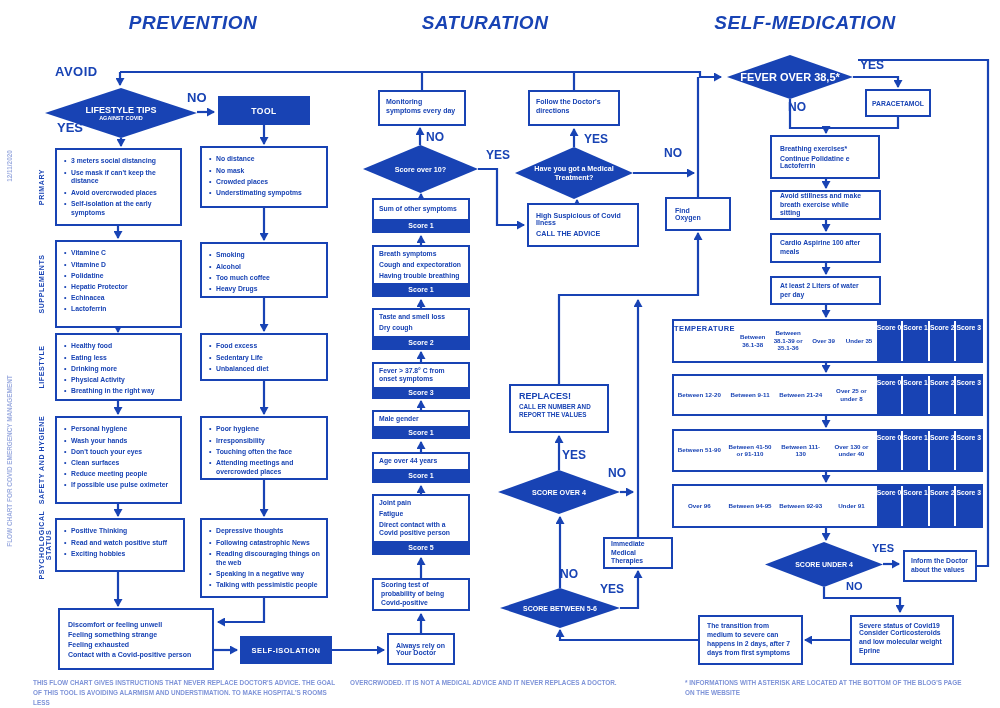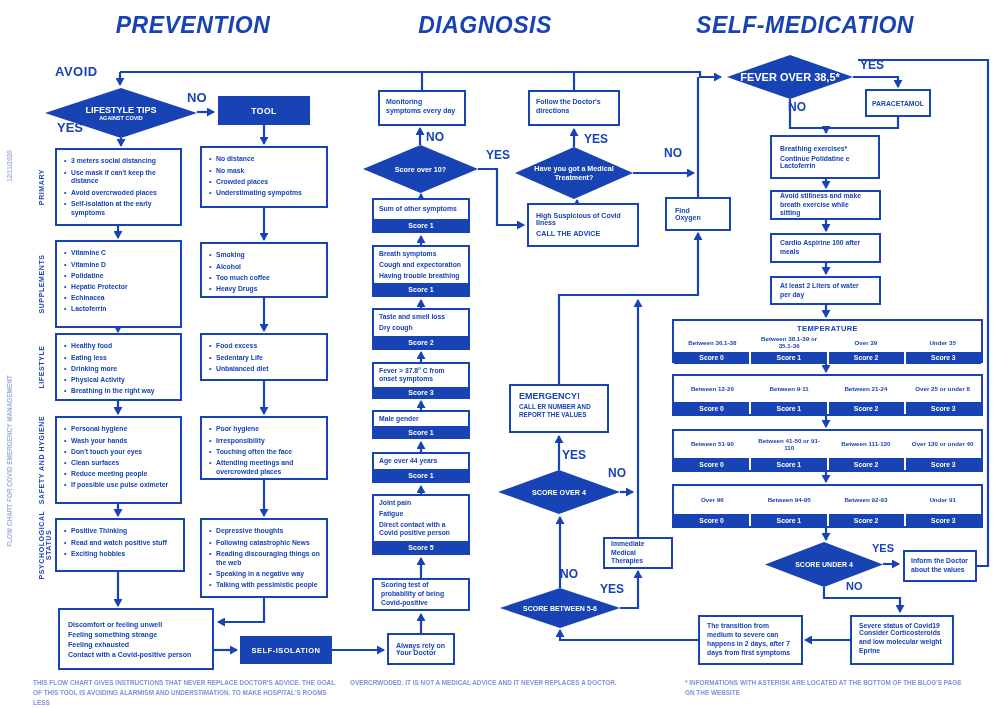--- a/index.html
+++ b/index.html
@@ -4,30 +4,30 @@
 <style>
   :root{ --blue:#1843b4; --light:#7e93d8; }
   html,body{margin:0;padding:0;}
   body{width:1000px;height:708px;position:relative;background:#ffffff;
        font-family:"Liberation Sans", sans-serif;color:var(--blue);overflow:hidden;}
   .abs{position:absolute;box-sizing:border-box;z-index:2;}
   .box{border:2px solid var(--blue);background:#fff;color:var(--blue);}
   .fill{background:var(--blue);color:#fff;border:none;}
   .diamond{clip-path:polygon(50% 0,100% 50%,50% 100%,0 50%);display:flex;flex-direction:column;
            align-items:center;justify-content:center;text-align:center;background:var(--blue);color:#fff;}
-  .hdr{font-style:italic;font-weight:800;font-size:23px;letter-spacing:.5px;text-align:center;}
+  .hdr{font-style:italic;font-weight:800;font-size:19px;letter-spacing:.5px;text-align:center;}
   .lbl{font-weight:800;color:var(--blue);}
   ul.bl{margin:0;padding:5px 4px 4px 7px;list-style:none;}
   ul.bl li{font-size:6.8px;line-height:1.3;margin:2.4px 0;padding-left:7px;position:relative;font-weight:700;}
   ul.bl li::before{content:"•";position:absolute;left:0;top:-1px;font-size:7px;}
   .sbox{display:flex;flex-direction:column;padding:0;}
   .sbody{flex:1;padding:3px 5px;font-size:6.8px;font-weight:700;display:flex;flex-direction:column;
          justify-content:center;gap:2.5px;line-height:1.25;}
   .sscore{background:var(--blue);color:#fff;font-size:7px;font-weight:800;text-align:center;padding:2.5px 0;}
-  .vt{display:flex;flex-direction:column;}
+  .vt{display:flex;flex-direction:row;}
   .vt-title{text-align:center;font-weight:800;font-size:7.5px;letter-spacing:.4px;padding:3px 0 1px;}
   .vt-ranges{display:flex;flex:1;}
   .vt-cell{flex:1;text-align:center;font-size:6.2px;font-weight:700;padding:1px 3px 2px;
            display:flex;align-items:center;justify-content:center;line-height:1.2;}
   .vt-scores{display:flex;gap:2px;background:#fff;}
   .vt-score{flex:1;background:var(--blue);color:#fff;text-align:center;font-size:6.8px;font-weight:800;padding:2.5px 0;}
   .rot{transform:rotate(-90deg);transform-origin:center;text-align:center;}
   .seclabel{font-size:7px;font-weight:800;letter-spacing:.6px;color:var(--blue);}
   .foot{color:var(--light);font-size:6.4px;line-height:1.55;font-weight:600;}
   .sidetxt{color:#9dade0;font-size:6.4px;font-weight:600;}
@@ -98,21 +98,21 @@
     <path d="M826 472 V482" marker-end="url(#ah)"></path>
     <path d="M826 528 V540" marker-end="url(#ah)"></path>
     <path d="M883 564 H899" marker-end="url(#ah)"></path>
     <path d="M977 566 H988 V60 H858"></path>
     <path d="M824 587 V598 H900 V612" marker-end="url(#ah)"></path>
     <path d="M850 640 H805" marker-end="url(#ah)"></path>
   </g>
 </svg>
 
 <div class="abs hdr" style="left:103px;top:12px;width:180px">PREVENTION</div>
-<div class="abs hdr" style="left:405px;top:12px;width:160px">DIAGNOSIS</div>
+<div class="abs hdr" style="left:405px;top:12px;width:160px">SATURATION</div>
 <div class="abs hdr" style="left:680px;top:12px;width:250px">SELF-MEDICATION</div>
 
 <div class="abs rot sidetxt" style="left:-33px;top:160px;width:90px;height:12px">12/11/2020</div>
 <div class="abs rot sidetxt" style="left:-88px;top:455px;width:200px;height:12px">FLOW CHART FOR COVID EMERGENCY MANAGEMENT</div>
 
 <div class="abs lbl" style="left:55px;top:64px;font-size:13px;letter-spacing:.5px">AVOID</div>
 <div class="abs diamond" style="left:45px;top:88px;width:152px;height:50px">
   <div style="font-size:9px;font-weight:800">LIFESTYLE TIPS</div>
   <div style="font-size:5.5px;font-weight:800">AGAINST COVID</div>
 </div>
@@ -284,21 +284,21 @@
   <div class="sscore">Score 5</div>
 </div>
 
 <div class="abs box" style="left:372px;top:578px;width:98px;height:33px;padding:3px 7px;font-size:6.8px;font-weight:700;line-height:1.3;display:flex;align-items:center">Scoring test of probability of being Covid-positive</div>
 <div class="abs box" style="left:387px;top:633px;width:68px;height:32px;padding:4px 7px;display:flex;flex-direction:column;justify-content:center">
   <div style="font-size:7px;font-weight:600">Always rely on</div>
   <div style="font-size:7px;font-weight:800">Your Doctor</div>
 </div>
 
 <div class="abs box" style="left:509px;top:384px;width:100px;height:49px;padding:5px 8px">
-  <div style="font-size:9px;font-weight:800;margin-bottom:2px">EMERGENCY!</div>
+  <div style="font-size:9px;font-weight:800;margin-bottom:2px">REPLACES!</div>
   <div style="font-size:6.3px;font-weight:800;line-height:1.3">CALL ER NUMBER AND REPORT THE VALUES</div>
 </div>
 <div class="abs lbl" style="left:562px;top:448px;font-size:12px">YES</div>
 <div class="abs lbl" style="left:608px;top:466px;font-size:12px">NO</div>
 <div class="abs diamond" style="left:498px;top:470px;width:122px;height:44px;font-size:7.2px;font-weight:800">SCORE OVER 4</div>
 <div class="abs box" style="left:603px;top:537px;width:70px;height:32px;padding:4px 6px;font-size:6.8px;font-weight:800;line-height:1.3;display:flex;align-items:center">Immediate Medical Therapies</div>
 <div class="abs lbl" style="left:560px;top:567px;font-size:12px">NO</div>
 <div class="abs lbl" style="left:600px;top:582px;font-size:12px">YES</div>
 <div class="abs diamond" style="left:500px;top:588px;width:120px;height:40px;font-size:7px;font-weight:800">SCORE BETWEEN 5-6</div>
 

